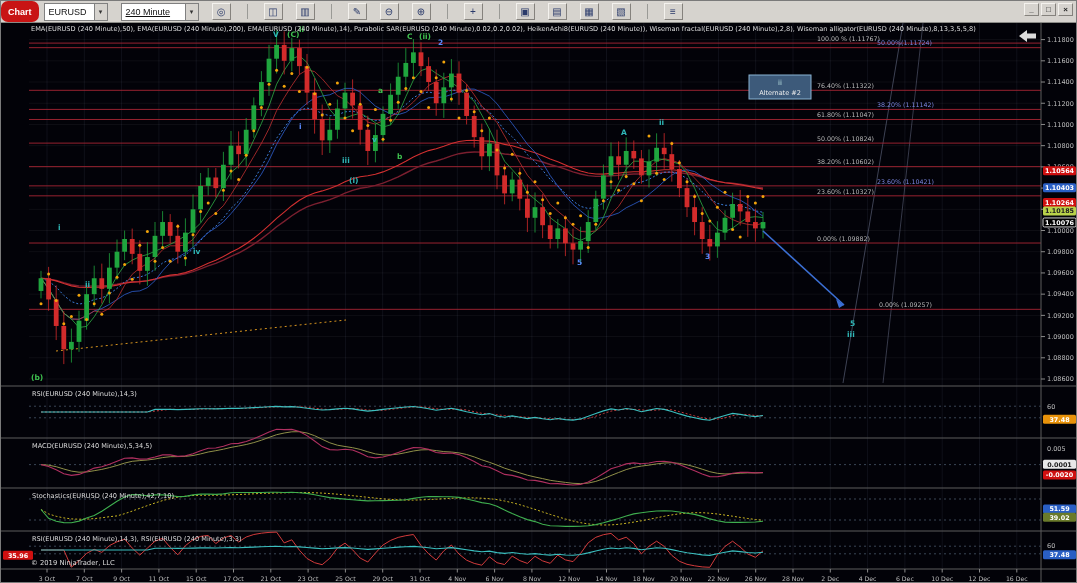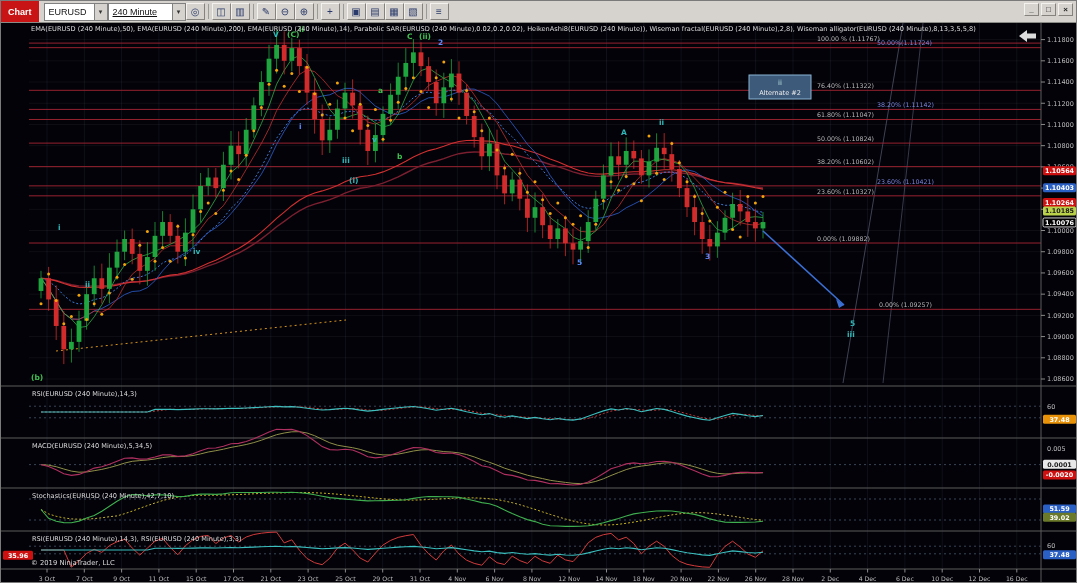--- a/index.html
+++ b/index.html
@@ -2,22 +2,22 @@
 <html><head>
 <meta charset="utf-8">
 <style>
   html,body{margin:0;padding:0;background:#3a3a3a;}
   .window{
     width:1077px;height:583px;position:relative;overflow:hidden;
     font-family:"Liberation Sans",sans-serif;
     background:#020206;border:1px solid #7a7a7a;box-sizing:border-box;
   }
   .titlebar{height:22px;background:#d6d3ce;display:flex;align-items:stretch;border-bottom:1px solid #8a8a86;box-sizing:border-box;}
-  .title-tab{background:#c81414;color:#fff;font-size:9px;font-weight:bold;display:flex;align-items:center;padding:0 7px;}
-  .toolbar{flex:1;display:flex;align-items:center;gap:0;padding:0 5px;min-width:0;}
+  .title-tab{background:#c81414;color:#fff;font-size:9px;font-weight:bold;display:flex;align-items:center;padding:0 7px;border-radius:7px;}
+  .toolbar{flex:1;display:flex;align-items:center;gap:13px;padding:0 5px;min-width:0;}
   .dropdown{background:#fff;border:1px solid #808080;height:16px;display:flex;align-items:center;font-size:9px;color:#111;cursor:default;}
   .dropdown .val{padding:0 4px;white-space:nowrap;}
   .dropdown .caret{background:#d6d3ce;border-left:1px solid #808080;height:100%;width:12px;display:flex;align-items:center;justify-content:center;font-size:7px;color:#333;}
   .icon-btn{width:19px;height:17px;background:#d6d3ce;border:1px solid;border-color:#f4f2ee #85827d #85827d #f4f2ee;
     font-size:10px;line-height:1;display:flex;align-items:center;justify-content:center;padding:0;color:#2a3a6a;cursor:default;}
   .tb-sep{width:1px;height:15px;background:#9a9a96;margin:0 3px;}
   .win-controls{display:flex;gap:2px;align-items:flex-start;padding:2px 3px 0 0;}
   .win-controls button{width:15px;height:13px;background:#d6d3ce;border:1px solid;border-color:#f4f2ee #85827d #85827d #f4f2ee;
     font-size:8px;line-height:1;display:flex;align-items:center;justify-content:center;padding:0;color:#222;font-weight:bold;cursor:default;}
   #chart-svg{position:absolute;left:0;top:22px;font-family:"DejaVu Sans",sans-serif;}

